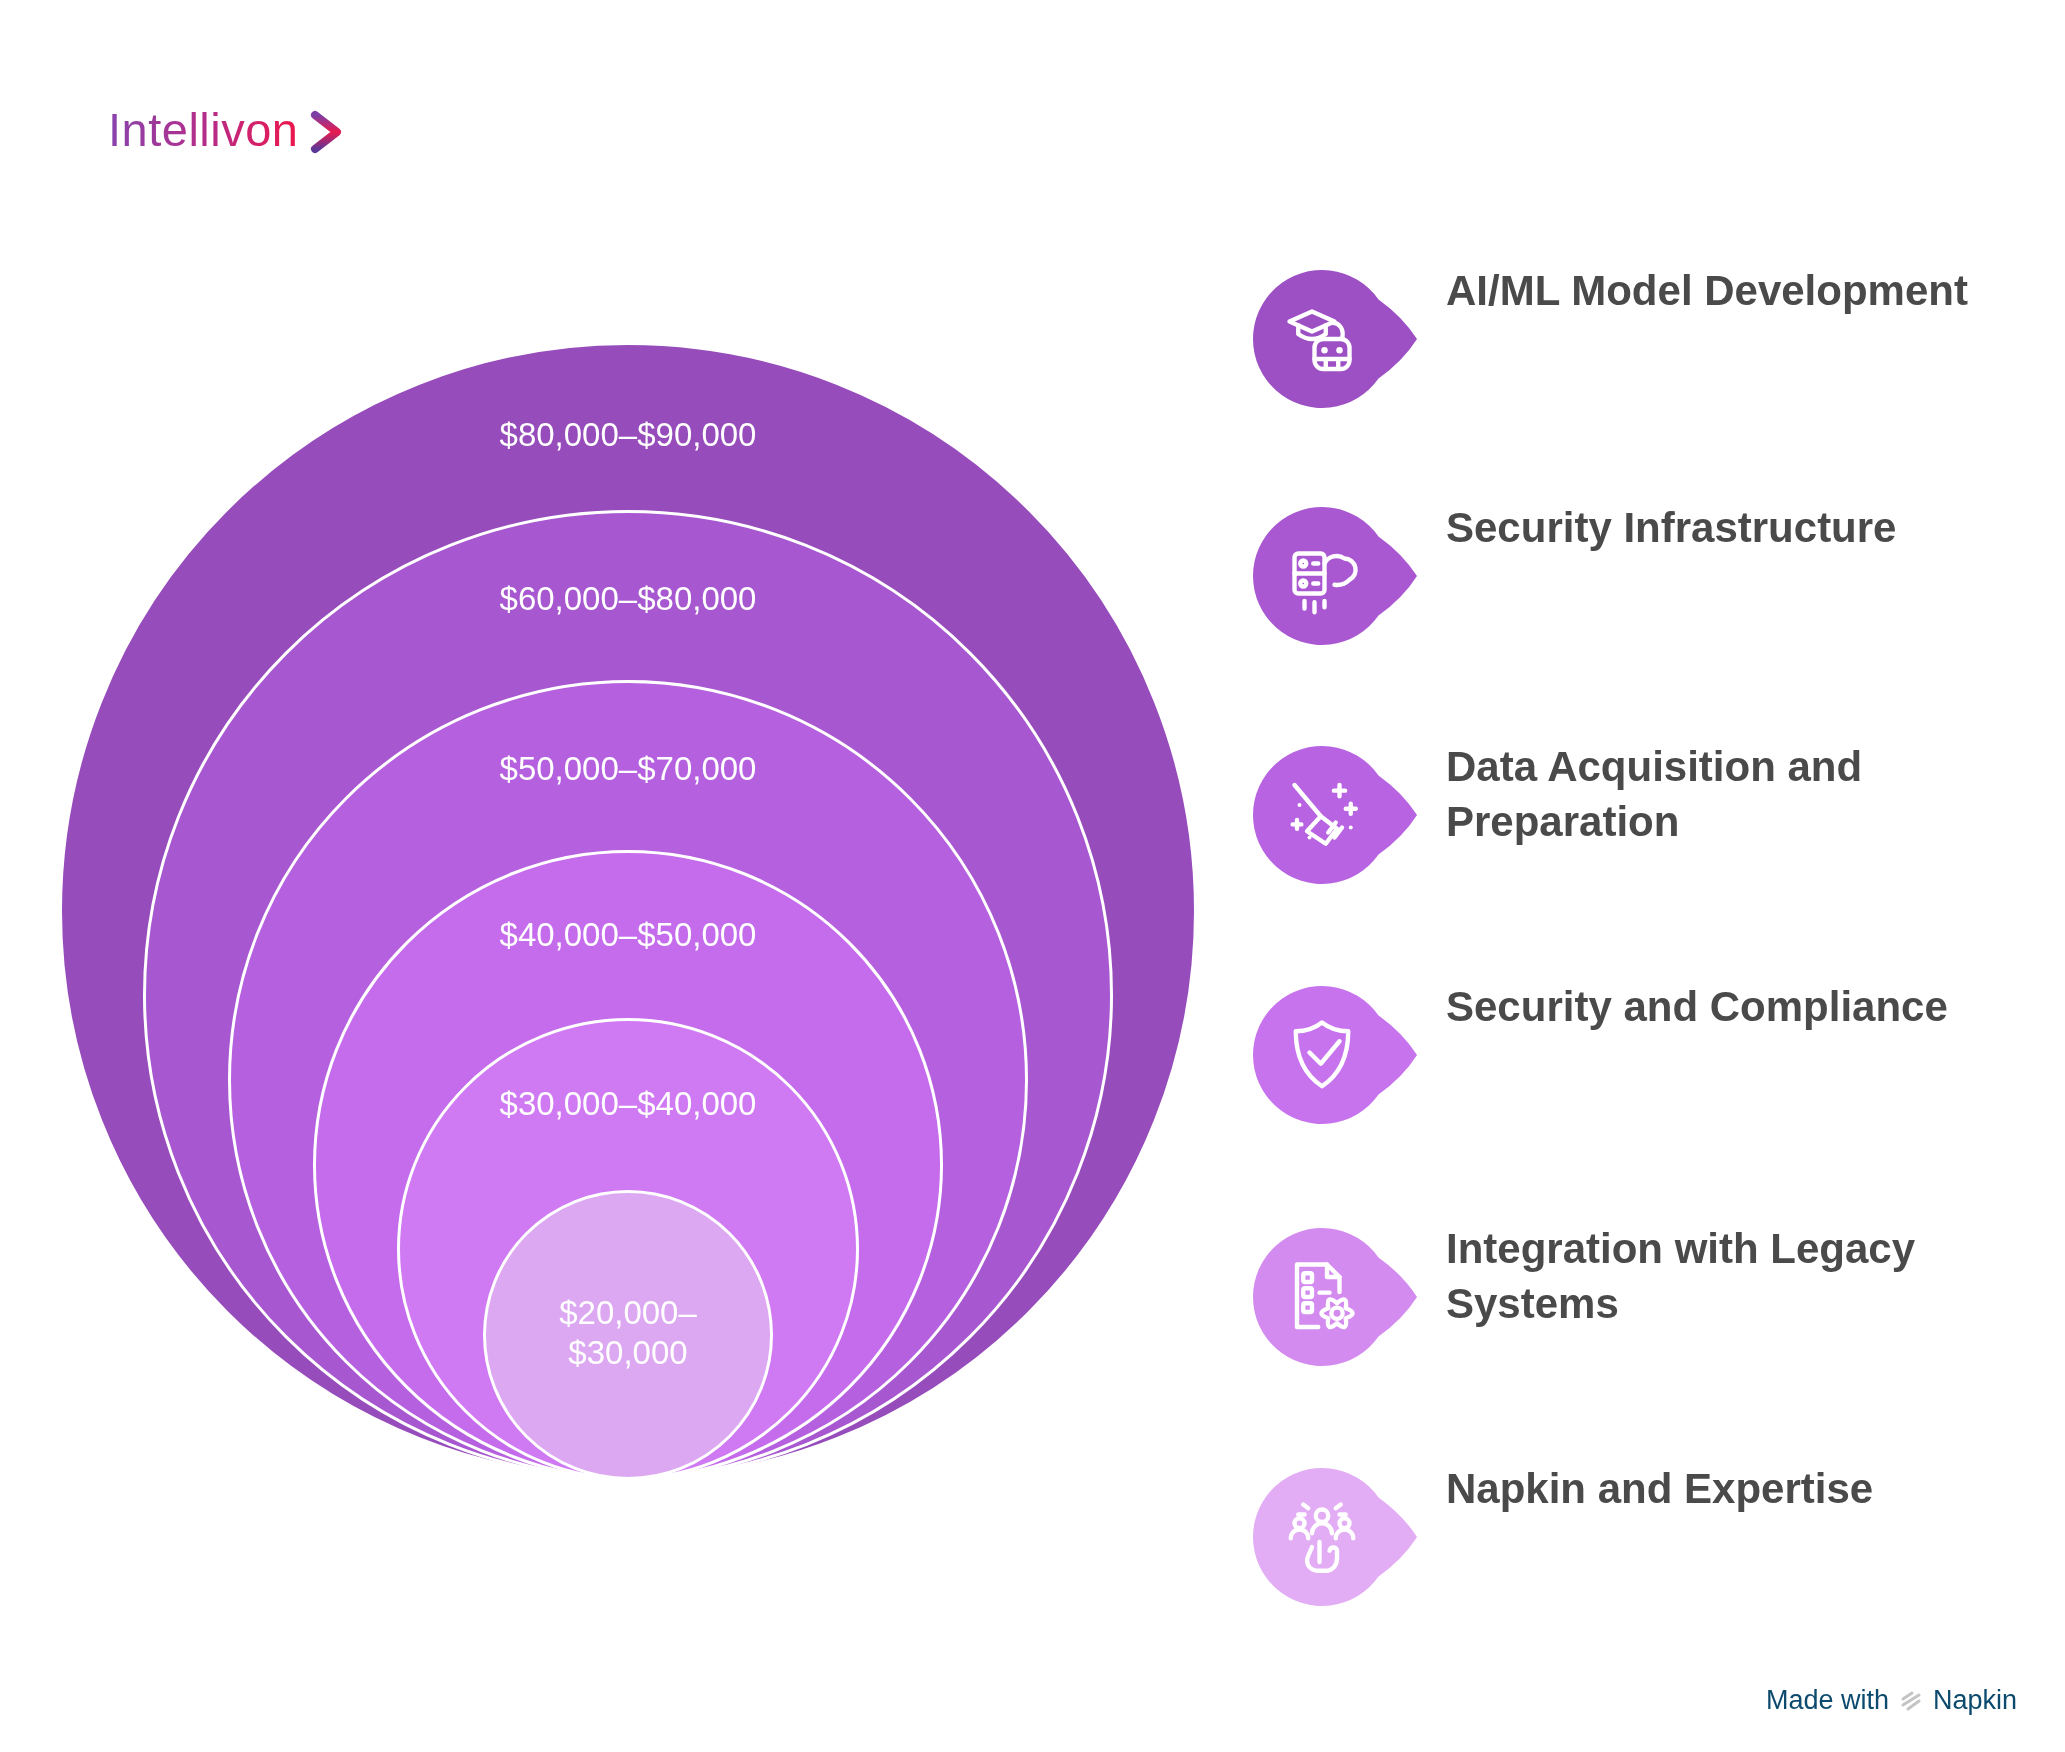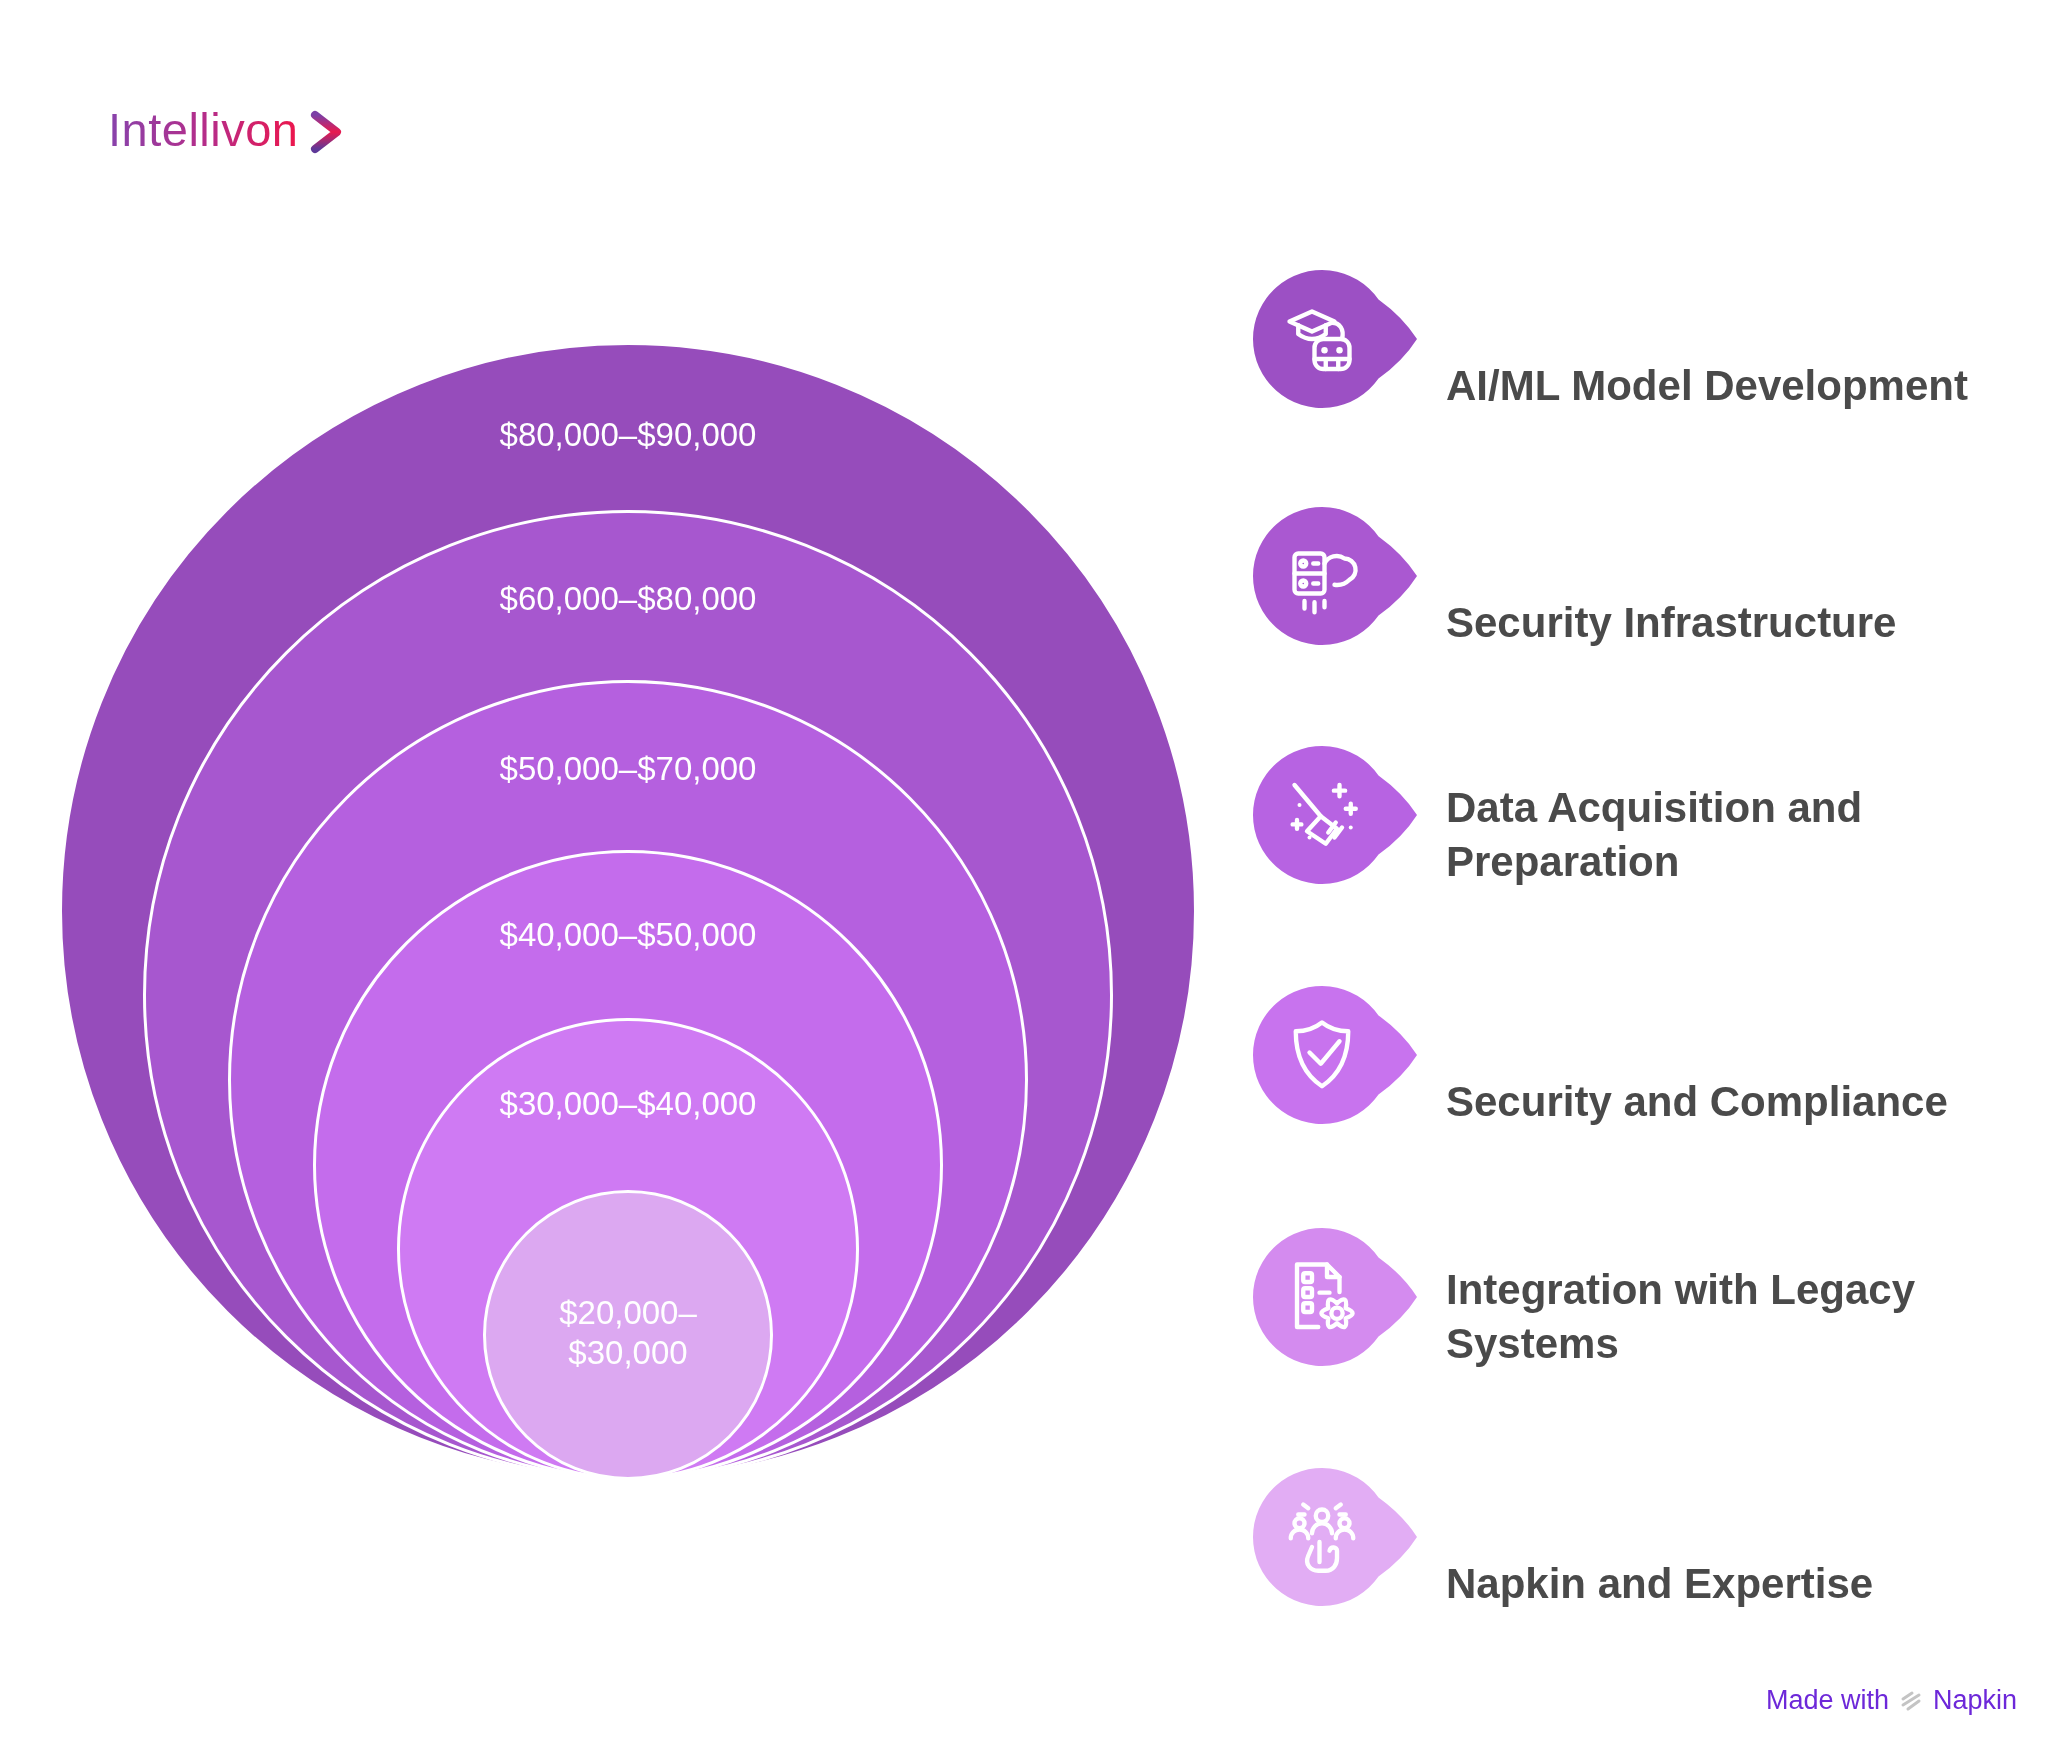--- a/index.html
+++ b/index.html
@@ -62,21 +62,21 @@
   .rl-3 { top:  749px; }
   .rl-4 { top:  915px; }
   .rl-5 { top: 1084px; }
   .rl-6 { top: 1293px; left: 523px; width: 210px; }
 
   
   .legend-row {
     position: absolute;
     left: 1252px;
     display: flex;
-    align-items: flex-end;
+    align-items: flex-start;
     gap: 22px;
     height: 150px;
   }
   .lr-1 { top:  264px; }
   .lr-2 { top:  501px; }
   .lr-3 { top:  740px; }
   .lr-4 { top:  980px; }
   .lr-5 { top: 1222px; }
   .lr-6 { top: 1462px; }
 
@@ -92,21 +92,21 @@
   }
 
   
   .footer {
     position: absolute;
     right: 48px;
     bottom: 36px;
     display: flex;
     align-items: center;
     gap: 9px;
-    color: #6d28d9;
+    color: #0c4a6e;
     font-size: 27px;
     font-weight: 500;
   }
 </style>
 </head>
 <body>
 
 <div class="canvas">
 
   <div class="logo">

